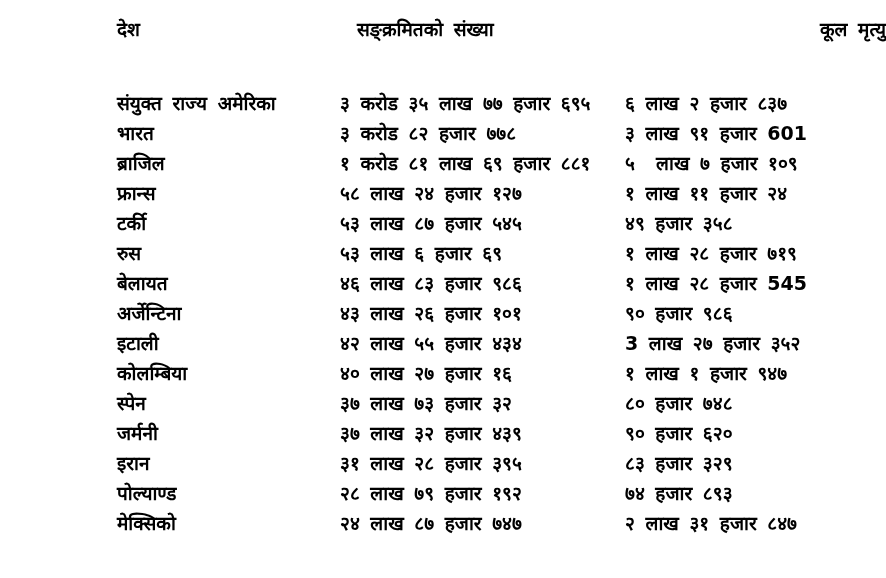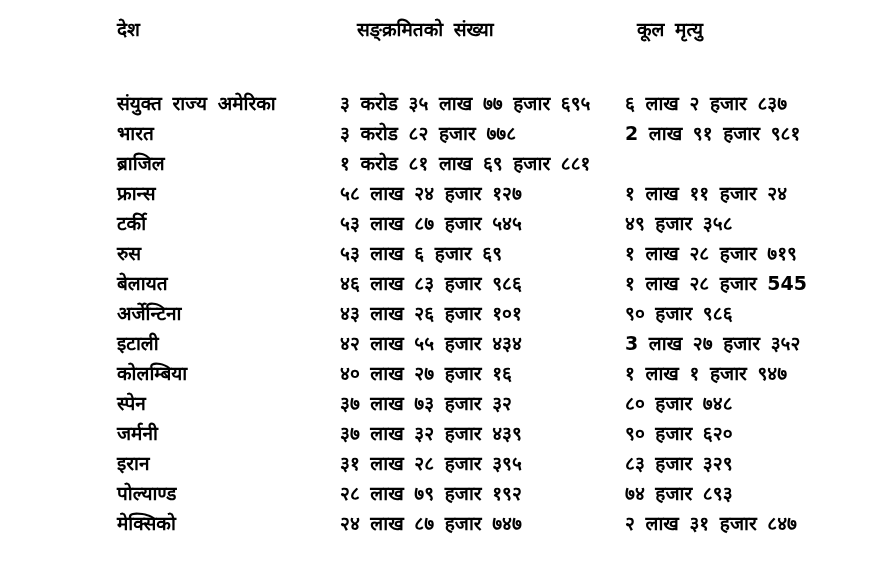--- a/index.html
+++ b/index.html
@@ -34,21 +34,21 @@
   .cell {
     white-space: pre;
     word-spacing: 4px;
     overflow: visible;
   }
   .col-country { width: 223px; flex: 0 0 223px; }
   .col-infected { width: 285px; flex: 0 0 285px; }
   .col-deaths { flex: 1 1 auto; }
   .header-row { margin-bottom: 44px; }
   .header-row .col-infected { padding-left: 5px; box-sizing: border-box; margin-left: 12px; }
-  .header-row .col-deaths { padding-left: 0px; }
+  .header-row .col-deaths { padding-left: 0px; text-align: right; }
 </style>
 </head>
 <body>
 
 <div class="page">
   <div class="table">
 
     <div class="row header-row">
       <div class="cell col-country">देश</div>
       <div class="cell col-infected">सङ्क्रमितको संख्या</div>
@@ -56,25 +56,26 @@
     </div>
 
     <div class="row">
       <div class="cell col-country">संयुक्त राज्य अमेरिका</div>
       <div class="cell col-infected">३ करोड ३५ लाख ७७ हजार ६९५</div>
       <div class="cell col-deaths">६ लाख २ हजार ८३७</div>
     </div>
     <div class="row">
       <div class="cell col-country">भारत</div>
       <div class="cell col-infected">३ करोड ८२ हजार ७७८</div>
-      <div class="cell col-deaths">2 लाख ९१ हजार ९८१</div>
+      <div class="cell col-deaths">३ लाख ९१ हजार 601</div>
     </div>
     <div class="row">
       <div class="cell col-country">ब्राजिल</div>
       <div class="cell col-infected">१ करोड ८१ लाख ६९ हजार ८८१</div>
+      <div class="cell col-deaths">५  लाख ७ हजार १०९</div>
     </div>
     <div class="row">
       <div class="cell col-country">फ्रान्स</div>
       <div class="cell col-infected">५८ लाख २४ हजार १२७</div>
       <div class="cell col-deaths">१ लाख ११ हजार २४</div>
     </div>
     <div class="row">
       <div class="cell col-country">टर्की</div>
       <div class="cell col-infected">५३ लाख ८७ हजार ५४५</div>
       <div class="cell col-deaths">४९ हजार ३५८</div>

